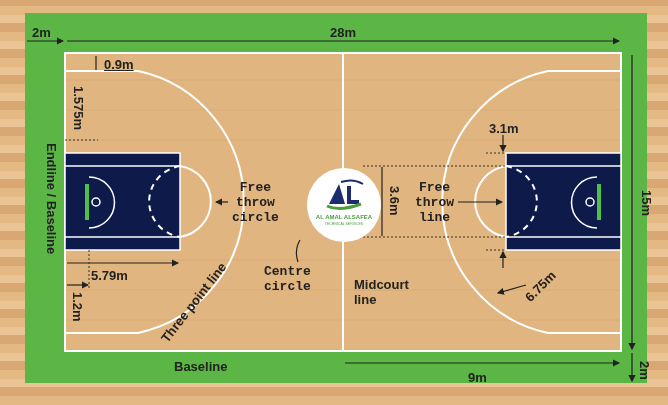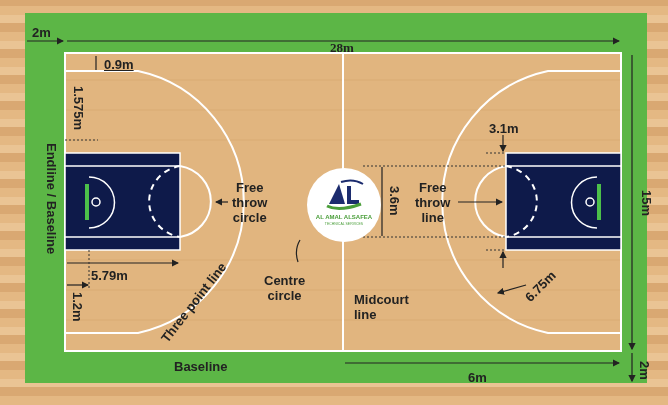--- a/index.html
+++ b/index.html
@@ -1,21 +1,21 @@
 <!DOCTYPE html>
 <html><head>
 <meta charset="utf-8">
 <style>
   html,body{margin:0;padding:0;}
   body{width:668px;height:405px;overflow:hidden;font-family:"Liberation Sans",sans-serif;
     background:repeating-linear-gradient(0deg,#e4b883 0 9px,#d9a872 9px 18px,#eac494 18px 26px);}
   #stage{position:relative;width:668px;height:405px;margin-left:8px;}
   svg{position:absolute;left:0;top:0;}
   .lbl{position:absolute;font-weight:bold;color:#222;font-size:13px;line-height:15px;}
-  .lbl.c{text-align:center;}
+  .lbl.c{text-align:center;font-family:Liberation Mono, monospace;}
   .rot{transform-origin:0 0;white-space:nowrap;}
   .logo{position:absolute;left:299px;top:168px;width:74px;height:74px;border-radius:50%;background:#fff;}
   .logo-mark{position:absolute;left:18px;top:10px;width:40px;height:34px;}
   .logo-text{position:absolute;left:0;width:74px;top:46px;text-align:center;font-size:6px;color:#4a9e3a;font-weight:bold;}
   .logo-sub{position:absolute;left:0;width:74px;top:54px;text-align:center;font-size:3.5px;color:#4a9e3a;}
 </style>
 </head>
 <body>
 
 <div id="stage">
@@ -83,52 +83,52 @@
       <line x1="355" y1="166" x2="498" y2="166"></line>
       <line x1="355" y1="237" x2="498" y2="237"></line>
       <line x1="81" y1="250" x2="81" y2="290"></line>
       <line x1="478" y1="153" x2="498" y2="153"></line>
       <line x1="478" y1="250" x2="498" y2="250"></line>
       <line x1="57" y1="140" x2="90" y2="140"></line>
     </g>
   </svg>
 
   <div class="lbl" style="left:24px;top:25px;">2m</div>
-  <div class="lbl" style="left:322px;top:40px;font-family:Liberation Serif, serif;">28m</div>
+  <div class="lbl" style="left:322px;top:25px;">28m</div>
   <div class="lbl" style="left:96px;top:57px;text-decoration:underline;">0.9m</div>
   <div class="lbl rot" style="left:78px;top:86px;transform:rotate(90deg);">1.575m</div>
   <div class="lbl rot" style="left:51px;top:143px;transform:rotate(90deg);">Endline / Baseline</div>
   <div class="lbl" style="left:83px;top:268px;">5.79m</div>
   <div class="lbl rot" style="left:77px;top:292px;transform:rotate(90deg);">1.2m</div>
   <div class="lbl rot" style="left:150px;top:336px;transform:rotate(-52deg);">Three point line</div>
 
   <div class="lbl c" style="left:224px;top:180px;">
     <div>Free</div>
       <div>throw</div>
       <div>circle</div>
   </div>
-  <div class="lbl c" style="left:256px;top:273px;">
+  <div class="lbl c" style="left:256px;top:264px;">
     <div>Centre</div>
       <div>circle</div>
   </div>
-  <div class="lbl" style="left:346px;top:292px;">
+  <div class="lbl" style="left:346px;top:277px;">
     <div>Midcourt</div>
       <div>line</div>
   </div>
   <div class="lbl rot" style="left:394px;top:186px;transform:rotate(90deg);">3.6m</div>
   <div class="lbl c" style="left:407px;top:180px;">
     <div>Free</div>
       <div>throw</div>
       <div>line</div>
   </div>
   <div class="lbl" style="left:481px;top:121px;">3.1m</div>
   <div class="lbl rot" style="left:514px;top:294px;transform:rotate(-45deg);">6.75m</div>
   <div class="lbl rot" style="left:646px;top:190px;transform:rotate(90deg);">15m</div>
   <div class="lbl" style="left:166px;top:359px;">Baseline</div>
-  <div class="lbl" style="left:460px;top:370px;">6m</div>
+  <div class="lbl" style="left:460px;top:370px;">9m</div>
   <div class="lbl rot" style="left:644px;top:361px;transform:rotate(90deg);">2m</div>
 
   <div class="logo">
     <svg class="logo-mark" viewBox="0 0 40 34">
       <path d="M4,26 L14,6 L20,26 Z" fill="#1c2c6e"></path>
       <path d="M22,8 L26,8 L26,22 L34,22 L34,26 L22,26 Z" fill="#1c2c6e"></path>
       <path d="M2,28 Q14,34 36,26" stroke="#4a9e3a" stroke-width="3" fill="none"></path>
       <path d="M16,4 Q28,0 38,6" stroke="#1c2c6e" stroke-width="2" fill="none"></path>
     </svg>
     <div class="logo-text">AL AMAL ALSAFEA</div>

